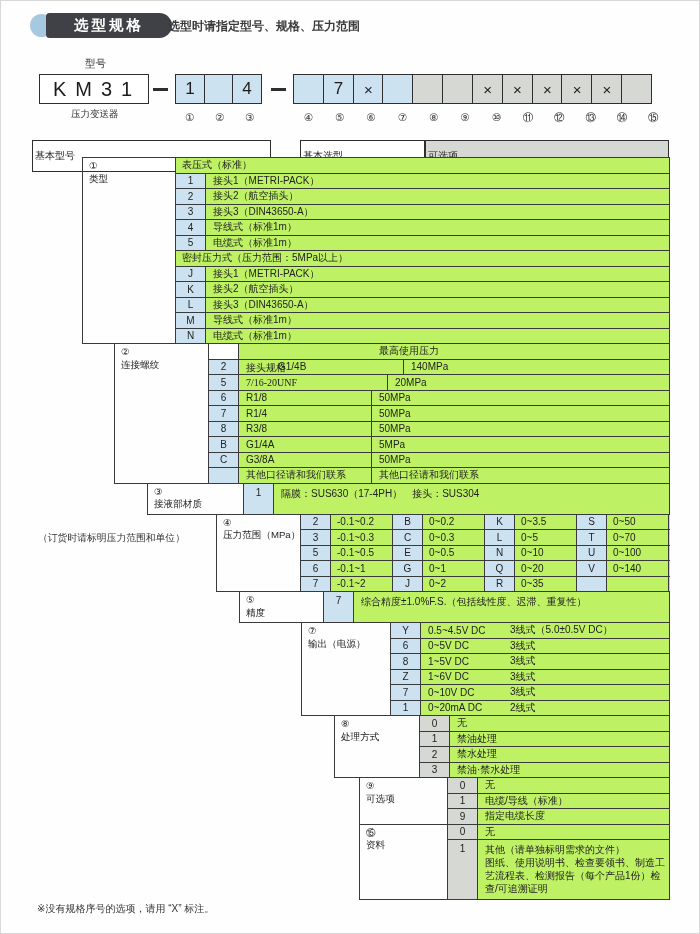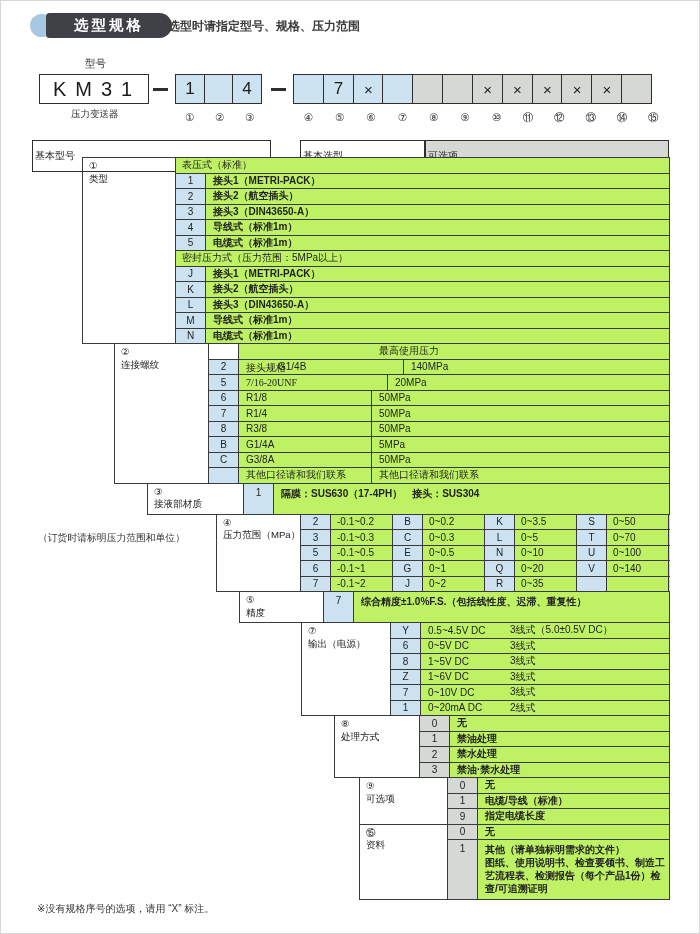--- a/index.html
+++ b/index.html
@@ -42,21 +42,21 @@
   .sec-label{position:absolute;left:6px;top:2px;font-size:9.6px;line-height:12.5px;
              white-space:pre;color:#222;}
   .label-underline{position:absolute;left:-1px;bottom:0;height:1px;background:var(--bd);}
   .options{position:absolute;top:0;border-left:1px solid var(--bd);box-sizing:border-box;}
   .trow{display:flex;align-items:center;box-sizing:border-box;border-bottom:1px solid var(--bd);
         border-right:1px solid var(--bd);font-size:10px;background:#bef264;}
   .trow.noright{border-right:none;}
   .ccode{align-self:stretch;flex:none;display:flex;align-items:center;justify-content:center;
          border-right:1px solid var(--bd);box-sizing:border-box;}
   .ccode.blue{background:var(--blue);} .ccode.gray{background:var(--gray);} .ccode.plain{background:#fff;}
-  .ctext{flex:1;padding-left:7px;white-space:pre;font-weight:bold;}
+  .ctext{flex:1;padding-left:7px;white-space:pre;}
   .cgroup{flex:1;padding-left:6px;white-space:pre;}
   .c1{align-self:stretch;display:flex;align-items:center;flex:none;border-right:1px solid var(--bd);
       box-sizing:border-box;padding-left:7px;}
   .c2{flex:1;padding-left:7px;}
   .s1{flex:none;padding-left:7px;} .s2{flex:1;}
   .vtop{align-items:flex-start;}
   .vtop .ccode{align-items:flex-start;padding-top:3px;}
   .vtop .ctext{padding-top:3px;}
   .talltext{white-space:pre-wrap;line-height:13px;padding:2px 4px 0 7px;}
   .gpair-code{flex:none;width:30px;align-self:stretch;display:flex;align-items:center;

